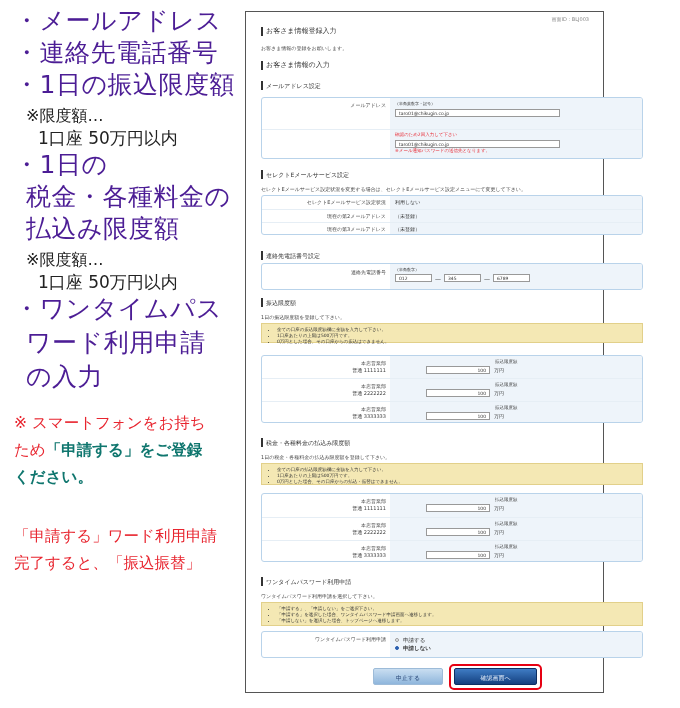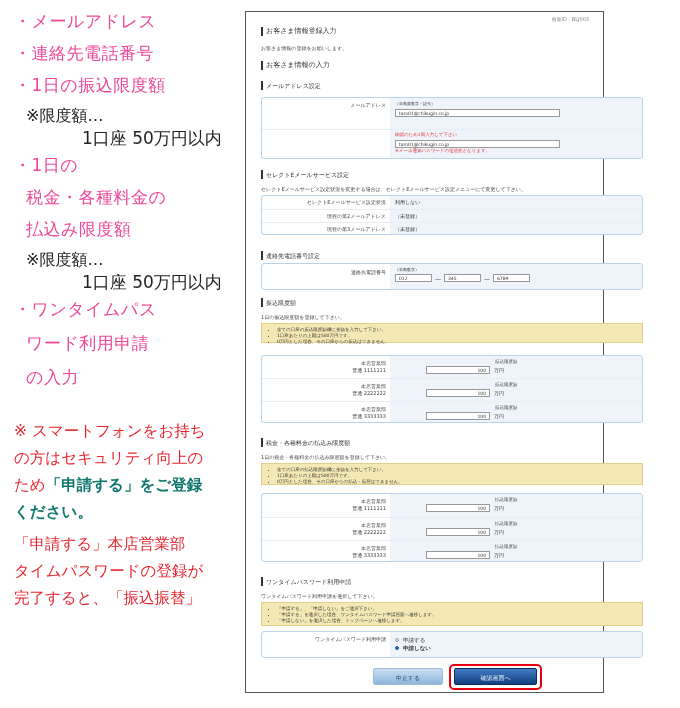--- a/index.html
+++ b/index.html
@@ -1,25 +1,25 @@
 <!DOCTYPE html>
 <html><head>
 <meta charset="utf-8">
 <style>
   html, body { margin:0; padding:0; }
   body { width:680px; height:708px; background:#fff; position:relative; overflow:hidden;
          font-family:"DejaVu Sans", "Liberation Sans", sans-serif; color:#222; }
 
   
   .left { position:absolute; left:0; top:0; width:240px; }
-  .big { position:absolute; left:14px; font-size:17px; line-height:30px; color:#ec4899; white-space:nowrap; letter-spacing:0.5px; }
+  .big { position:absolute; left:14px; font-size:25px; line-height:30px; color:#4c1d95; white-space:nowrap; letter-spacing:0.5px; }
   .big.indent { left:26px; }
   .note { position:absolute; left:26px; font-size:16px; line-height:20px; color:#222; white-space:nowrap; }
-  .note.sub { left:38px; font-size:17px;margin-left:44px; }
-  .red { position:absolute; left:14px; width:225px; font-size:15.5px; line-height:27px; color:#e8252f;margin-top:8px; }
+  .note.sub { left:38px; font-size:17px; }
+  .red { position:absolute; left:14px; width:225px; font-size:15.5px; line-height:27px; color:#e8252f; }
   .red b { font-weight:bold; color:#0f766e; }
 
   
   .frame { position:absolute; left:245px; top:11px; width:359px; height:682px; border:1.5px solid #555; background:#fff; box-sizing:border-box; }
   .f-abs { position:absolute; }
   .screen-id { right:14px; top:4px; font-size:5px; color:#888; }
   .h1 { font-size:7px; color:#333; border-left:2px solid #333; padding-left:3px; line-height:9px; white-space:nowrap; }
   .txt { font-size:5px; color:#444; white-space:nowrap; }
   .box { border:1px solid #b9d3ea; border-radius:3px; background:#fff; overflow:hidden; box-sizing:border-box; }
   .row { display:flex; border-top:1px solid #e6eef5; box-sizing:border-box; }
@@ -56,28 +56,26 @@
   <div class="big indent" style="top:182px">税金・各種料金の</div>
   <div class="big indent" style="top:214px">払込み限度額</div>
   <div class="note" style="top:250px">※限度額…</div>
   <div class="note sub" style="top:272px">1口座 50万円以内</div>
   <div class="big" style="top:294px">・ワンタイムパス</div>
   <div class="big indent" style="top:328px">ワード利用申請</div>
   <div class="big indent" style="top:362px">の入力</div>
 
   <div class="red" style="top:410px">
     <div>※ スマートフォンをお持ち</div>
-    <div>の方はセキュリティ向上の</div>
     <div><span>ため</span><b>「申請する」をご登録</b></div>
     <div><b>ください。</b></div>
   </div>
 
   <div class="red" style="top:523px">
-    <div>「申請する」本店営業部</div>
-    <div>タイムパスワードの登録が</div>
+    <div>「申請する」ワード利用申請</div>
     <div>完了すると、「振込振替」</div>
   </div>
 </div>
 
 <div class="frame">
   <div class="f-abs screen-id">画面ID：BLJ003</div>
   <div class="f-abs h1" style="left:15px;top:15px">お客さま情報登録入力</div>
   <div class="f-abs txt" style="left:15px;top:33px">お客さま情報の登録をお願いします。</div>
   <div class="f-abs h1" style="left:15px;top:49px">お客さま情報の入力</div>
 

